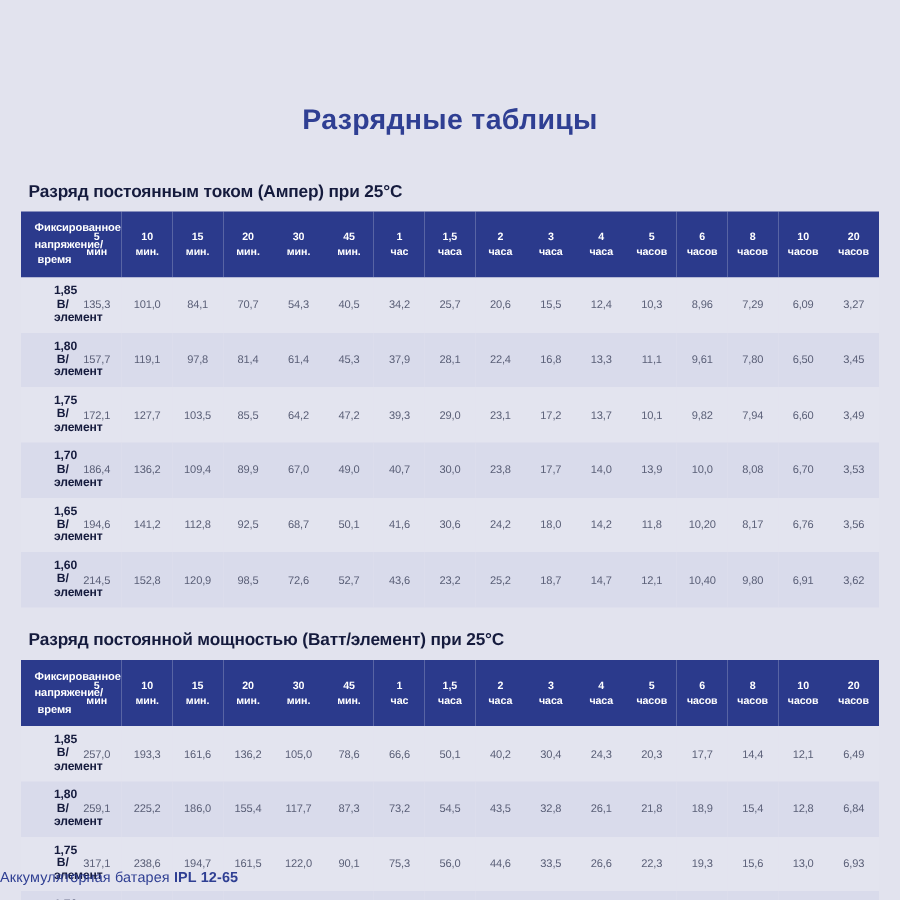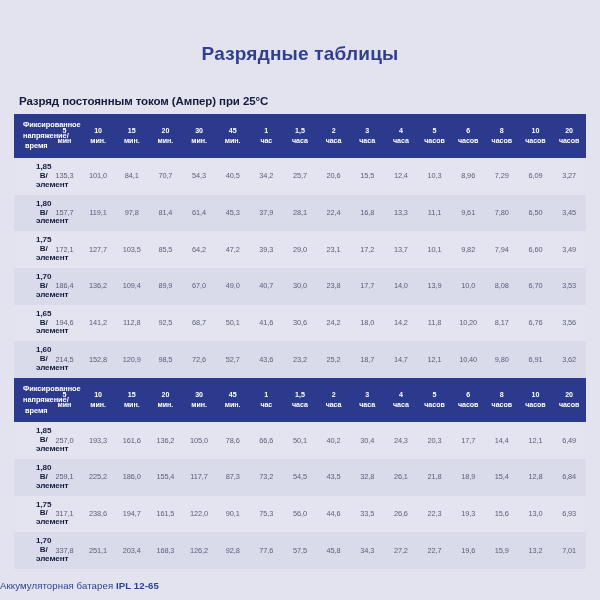--- a/index.html
+++ b/index.html
@@ -20,21 +20,21 @@
     box-sizing: border-box;
     padding: 0 14px;
     position: relative;
   }
   .main-title {
     text-align: center;
     color: #2f3f93;
     font-size: 19px;
     font-weight: bold;
     letter-spacing: 0.2px;
-    padding-top: 43px;
+    padding-top: 70px;
     margin: 0;
     line-height: 1.2;
   }
   .section-title {
     color: #151b3d;
     font-size: 11.5px;
     font-weight: bold;
     margin: 0;
     padding: 0 0 7px 5px;
     letter-spacing: -0.1px;
@@ -65,21 +65,21 @@
   }
   table.dtable tbody td {
     font-size: 7.4px;
     color: #5a5f77;
     text-align: center;
     padding: 5px 0;
     line-height: 1.1;
     letter-spacing: -0.1px;
   }
   table.dtable tbody td.row-label {
-    text-align: right;
+    text-align: center;
     padding-left: 22px;
     color: #151b3d;
     font-weight: bold;
     font-size: 8.1px;
   }
   table.dtable tbody tr.odd td { background: #e3e4ef; }
   table.dtable tbody tr.even td { background: #d9dbeb; }
 
   .th-num { display: block; }
   .th-unit { display: block; }
@@ -288,20 +288,21 @@
           <td>14,7</td>
           <td>12,1</td>
           <td>10,40</td>
           <td>9,80</td>
           <td>6,91</td>
           <td>3,62</td>
         </tr>
       </tbody>
   </table>
 
+  <h2 class="section-title sec2">Разряд постоянной мощностью (Ватт/элемент) при 25°C</h2>
   <table class="dtable">
     <thead>
       <tr>
         <th class="col-label">
           <span class="th-num">Фиксированное</span>
           <span class="th-unit">напряжение/время</span>
         </th>
       <th>
             <span class="th-num">5</span>
             <span class="th-unit">мин</span>

